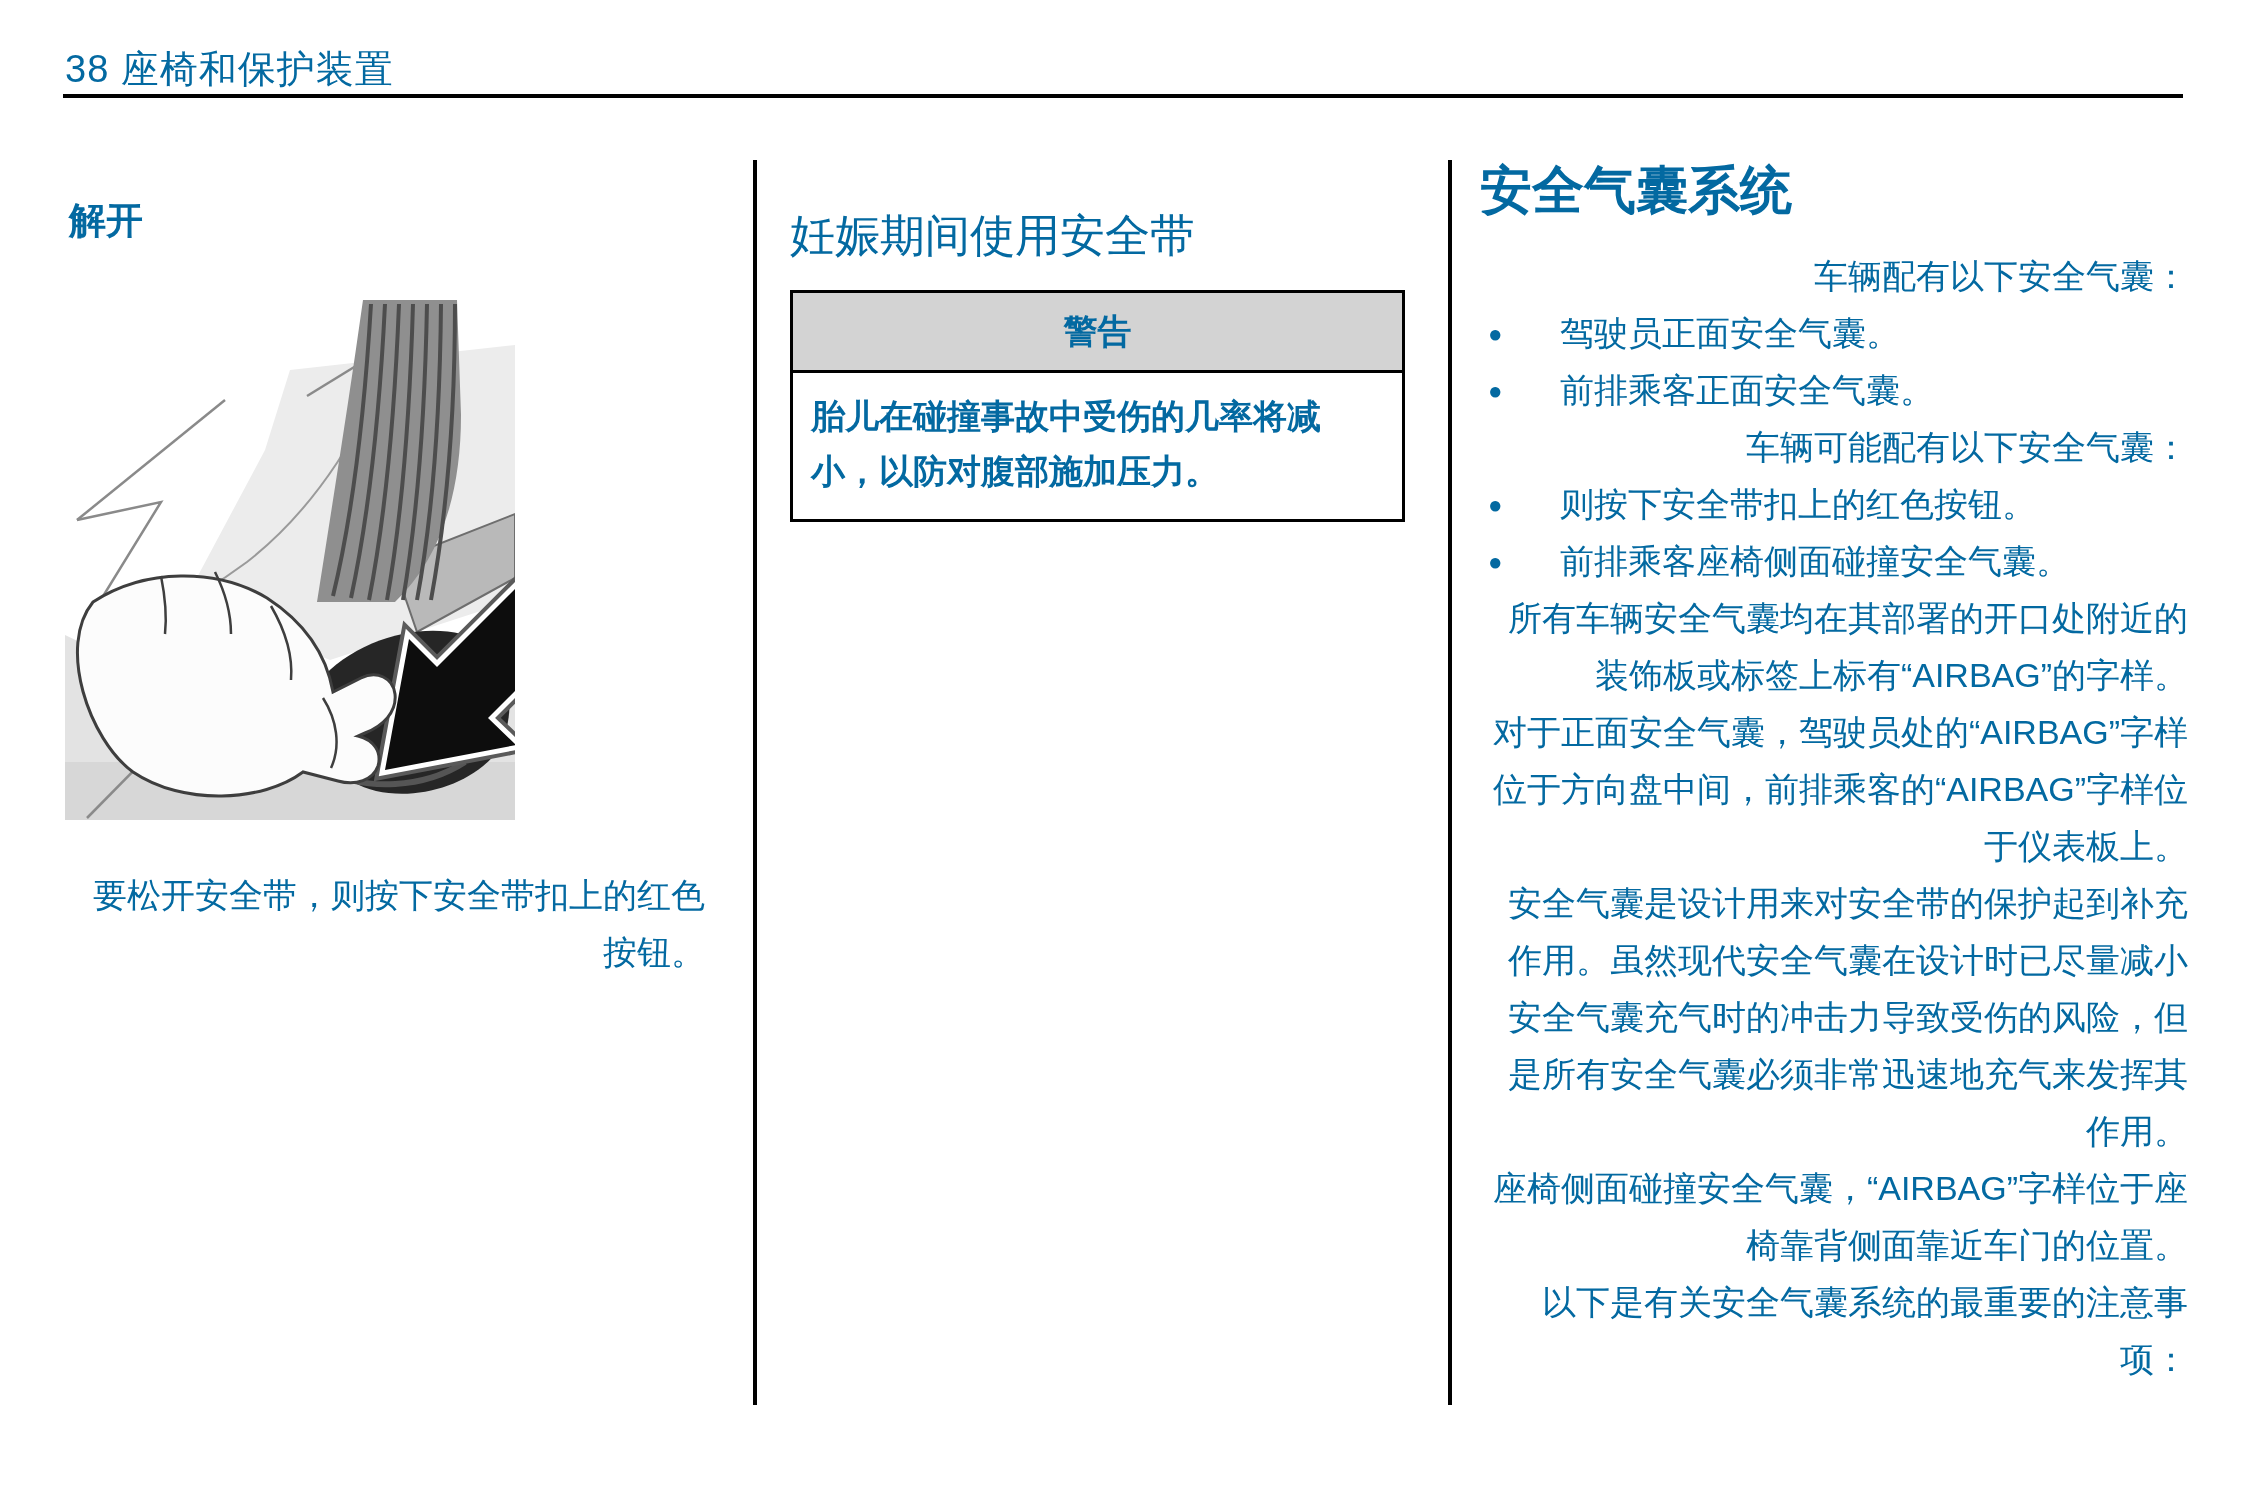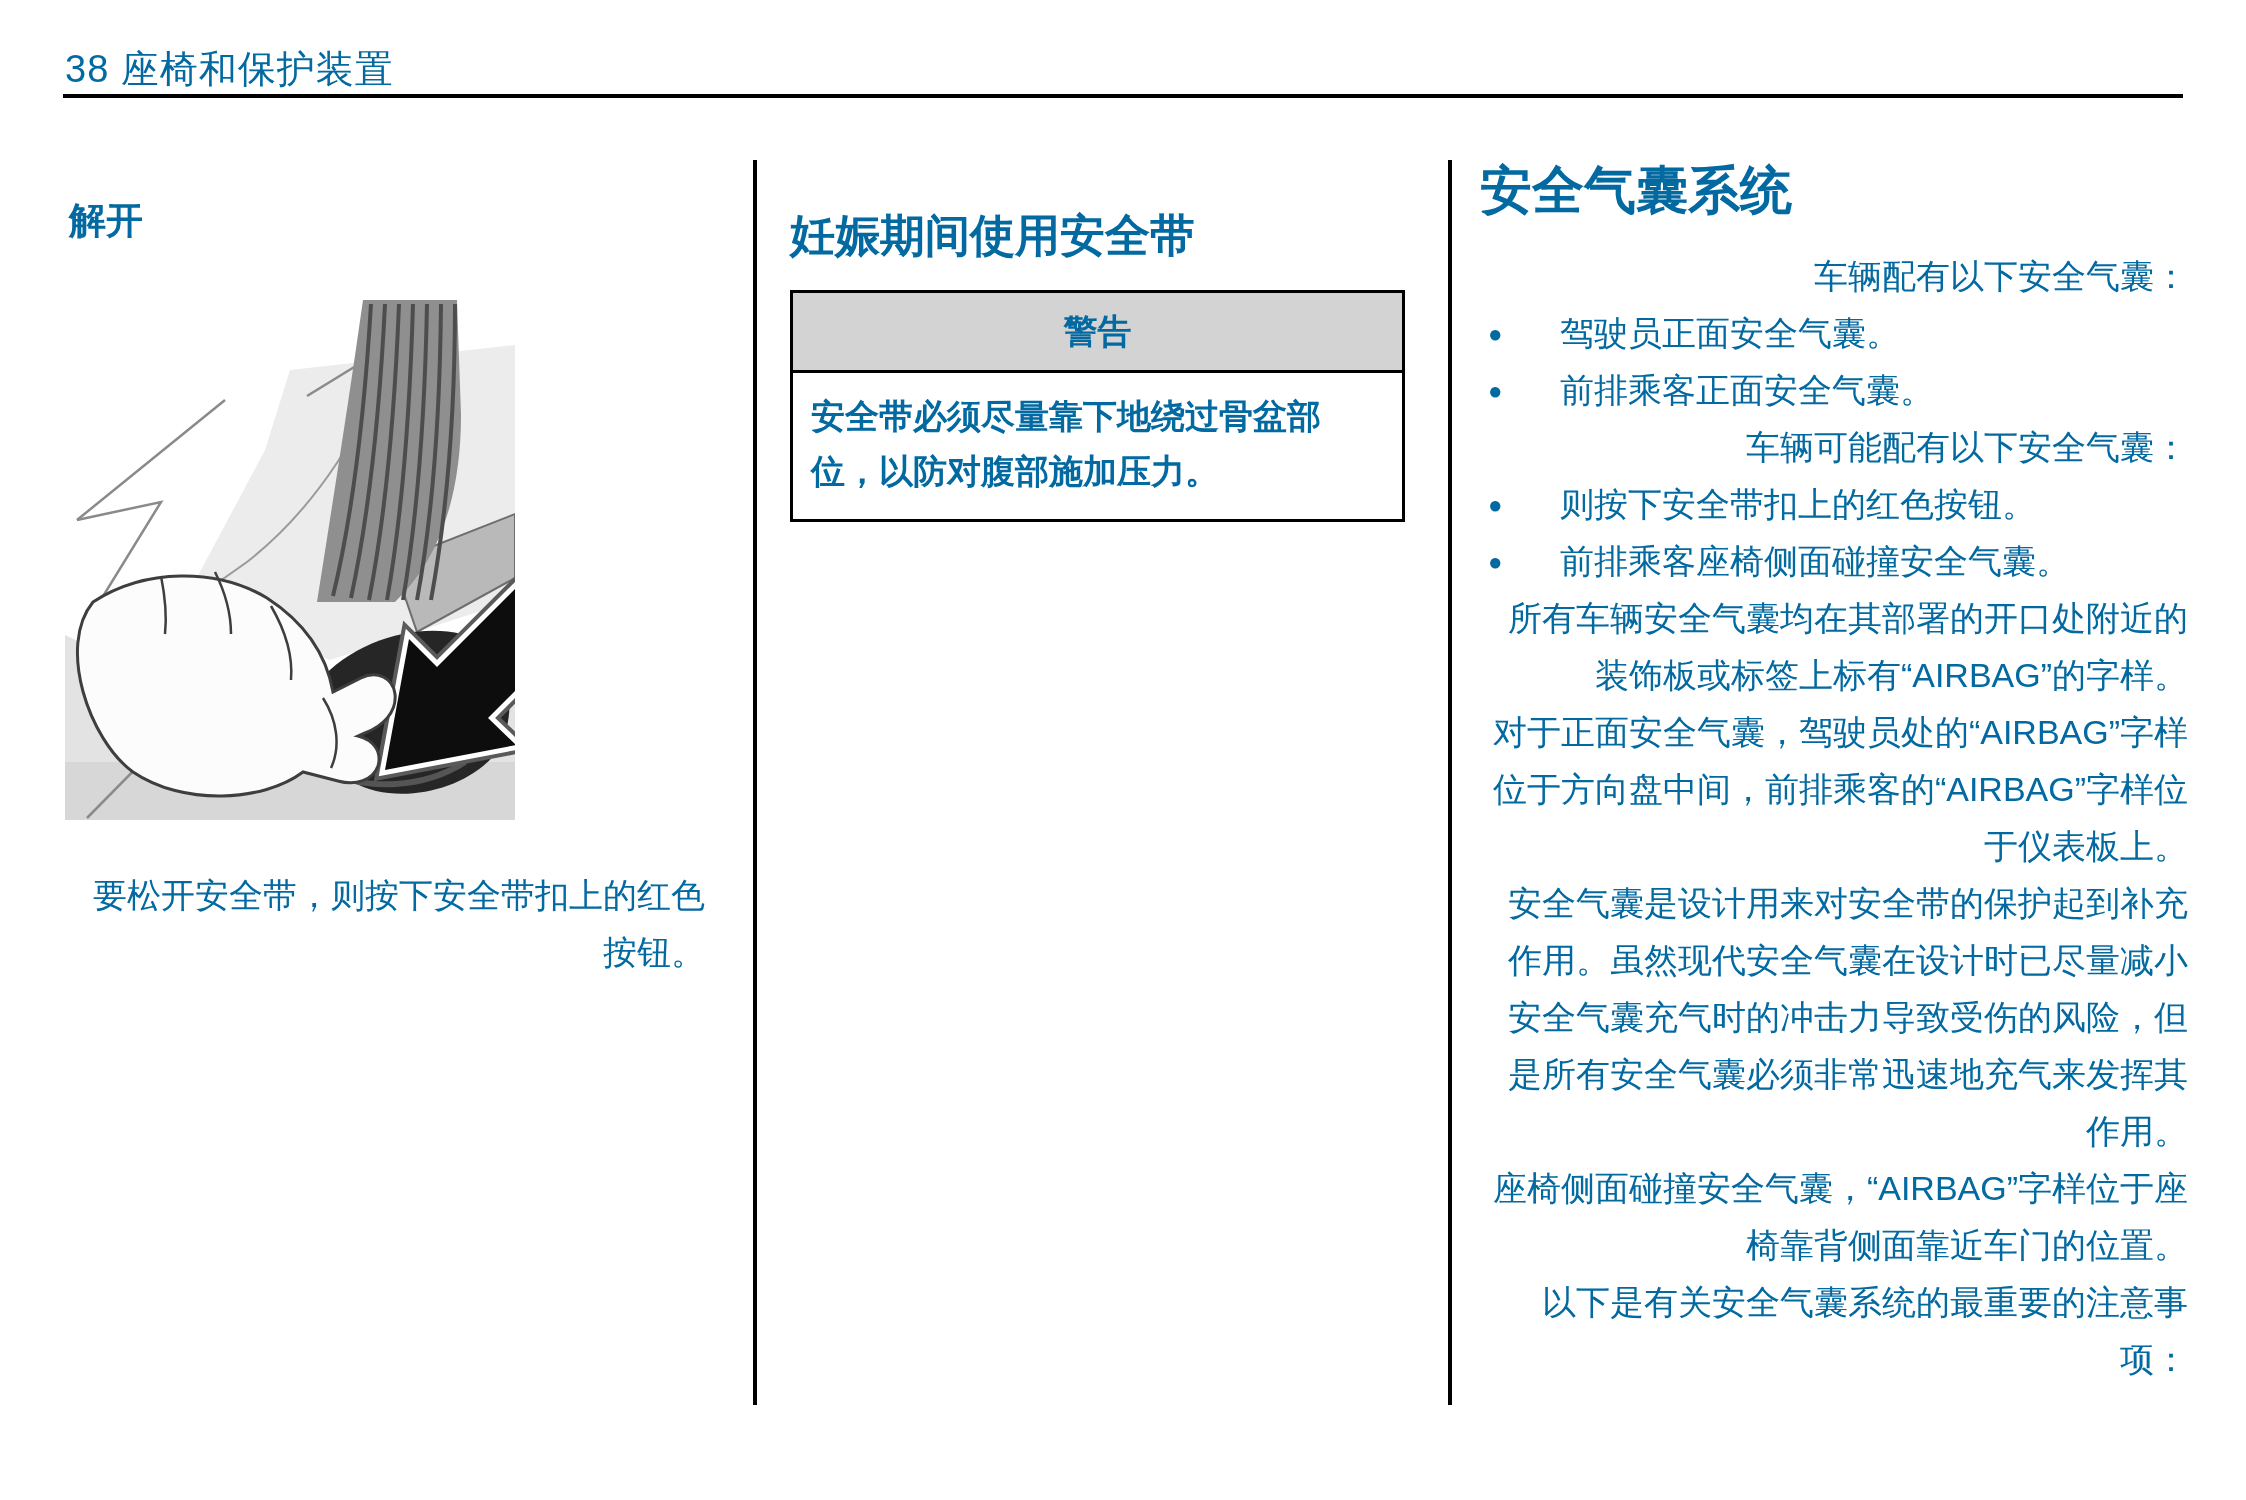--- a/index.html
+++ b/index.html
@@ -12,21 +12,21 @@
   .rule{position:absolute;left:63px;top:94px;width:2120px;height:4px;background:#000;}
   .divider{position:absolute;top:160px;height:1245px;width:4px;background:#000;}
   .d1{left:753px;}
   .d2{left:1448px;}
   .col{position:absolute;top:160px;font-size:34px;line-height:57px;}
   .col1{left:65px;width:640px;}
   .col2{left:790px;width:620px;}
   .col3{left:1480px;width:708px;}
   .col p{margin:0;text-align:right;}
   h1.sec{font-size:52px;line-height:60px;margin:0 0 28px 0;font-weight:bold;}
-  h2.sec{font-size:45px;line-height:52px;margin:50px 0 0 0;font-weight:bold;}
+  h2.sec{font-size:45px;line-height:52px;margin:50px 0 0 0;font-weight:normal;}
   h3.sec{font-size:37px;line-height:46px;margin:4px;font-weight:bold;}
   .col1 h3.r1{margin-top:38px;}
   .col1 .figure{margin-top:52px;}
   .col1 .p-release{margin-top:30px;}
   .col1 h3.r2{margin-top:36px;}
   .col1 .p-rear{margin-top:14px;}
   .warnbox{margin-top:28px;border:3px solid #000;width:609px;}
   .warnhead{background:#d3d3d3;border-bottom:3px solid #000;height:77px;
     display:flex;align-items:center;justify-content:center;
     font-weight:bold;font-size:34px;}
@@ -95,21 +95,21 @@
     </svg>
 
     <p class="p-release">要松开安全带，则按下安全带扣上的红色按钮。</p>
   </div>
 
   <div class="col col2">
     <h2 class="sec">妊娠期间使用安全带</h2>
 
     <div class="warnbox">
       <div class="warnhead">警告</div>
-      <div class="warnbody">安全带必须尽量靠下地绕过骨盆部位，以防对腹部施加压力。</div>
+      <div class="warnbody">胎儿在碰撞事故中受伤的几率将减小，以防对腹部施加压力。</div>
     </div>
 
   </div>
 
   <div class="col col3">
     <h1 class="sec">安全气囊系统</h1>
 
     <p class="intro">车辆配有以下安全气囊：</p>
 
     <div class="li">

